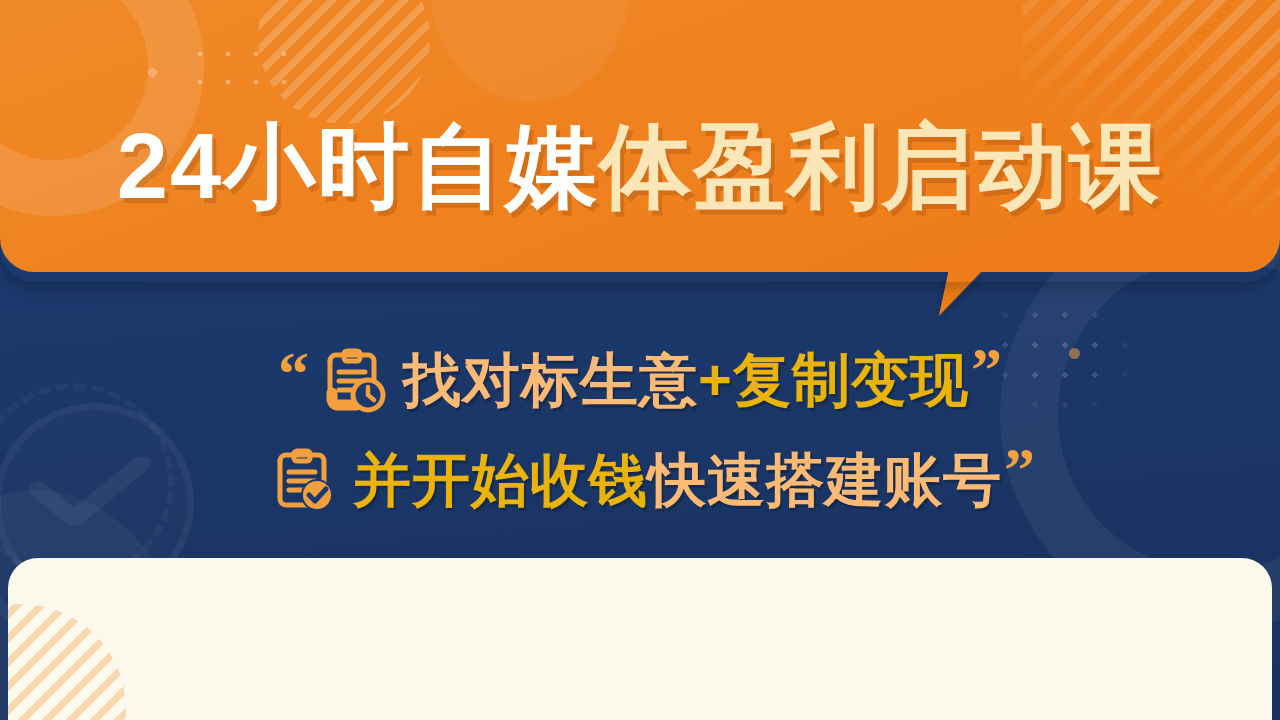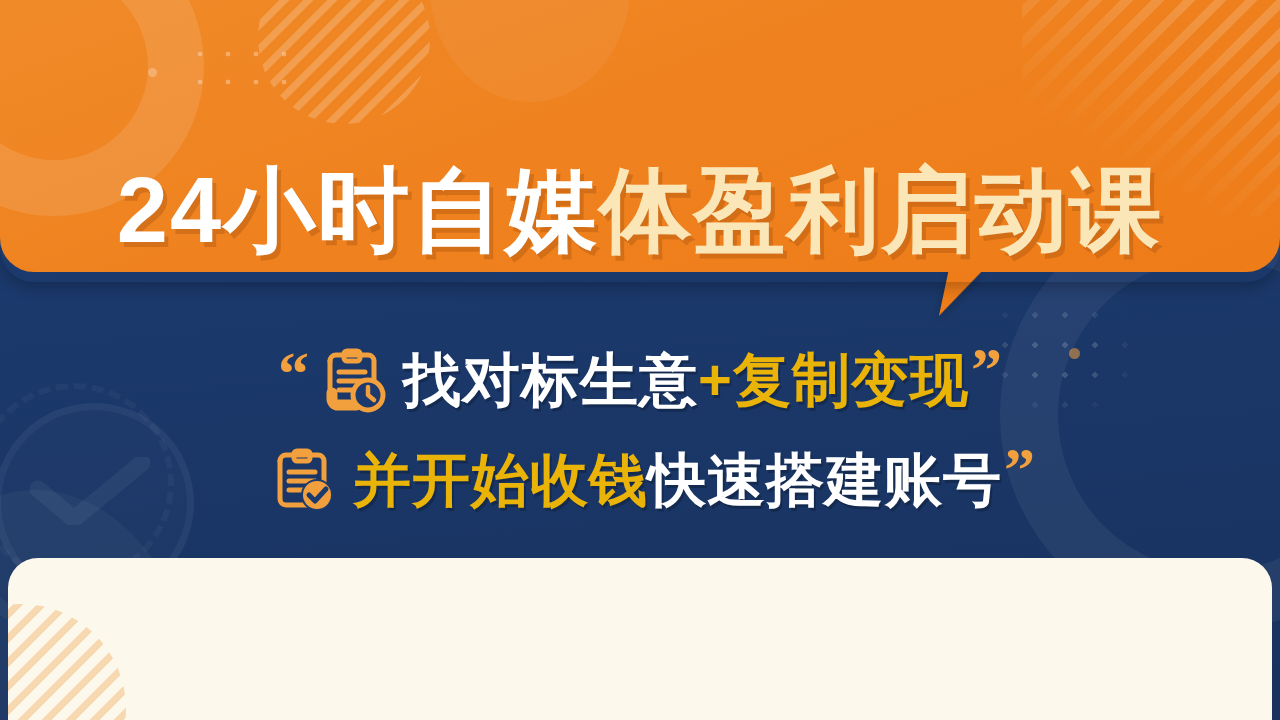--- a/index.html
+++ b/index.html
@@ -123,21 +123,20 @@
     border-radius:50%;background:rgba(255,255,255,.26);
   }
 
   
   .title{
     position:absolute;left:0;top:120px;width:1280px;
     text-align:center;
     font-size:92px;line-height:1;font-weight:bold;
     letter-spacing:2px;white-space:nowrap;
     text-shadow:4px 5px 0 rgba(150,70,10,.30);
-    margin-top:44px;
   }
   .title .seg-white{color:#ffffff;}
   .title .seg-cream{color:#fbe6b8;}
 
   
   .sub-wrap{
     position:absolute;left:0;top:330px;width:1280px;
   }
   .sub-line{
     display:flex;align-items:center;justify-content:center;
@@ -149,21 +148,21 @@
   }
   .quote.open{margin-right:4px;align-self:flex-start;margin-top:12px;}
   .quote.close{margin-left:2px;align-self:flex-start;margin-top:8px;}
   .sub-icon{
     width:70px;height:70px;flex:0 0 70px;margin-right:16px;margin-left:4px;
   }
   .sub-text{
     font-size:58px;font-weight:bold;line-height:1;letter-spacing:1px;
     text-shadow:2px 3px 0 rgba(0,0,0,.22);
   }
-  .t-white{color:#ffffff;}
+  .t-white{color:#fdba74;}
   .t-orange{color:#eab308;}
 
   .line2 .sub-icon{margin-left:22px;}
 
   
   .card{
     position:absolute;left:8px;top:558px;width:1264px;height:170px;
     background:#fdf8ec;
     border-top-left-radius:30px;border-top-right-radius:30px;
     overflow:hidden;

